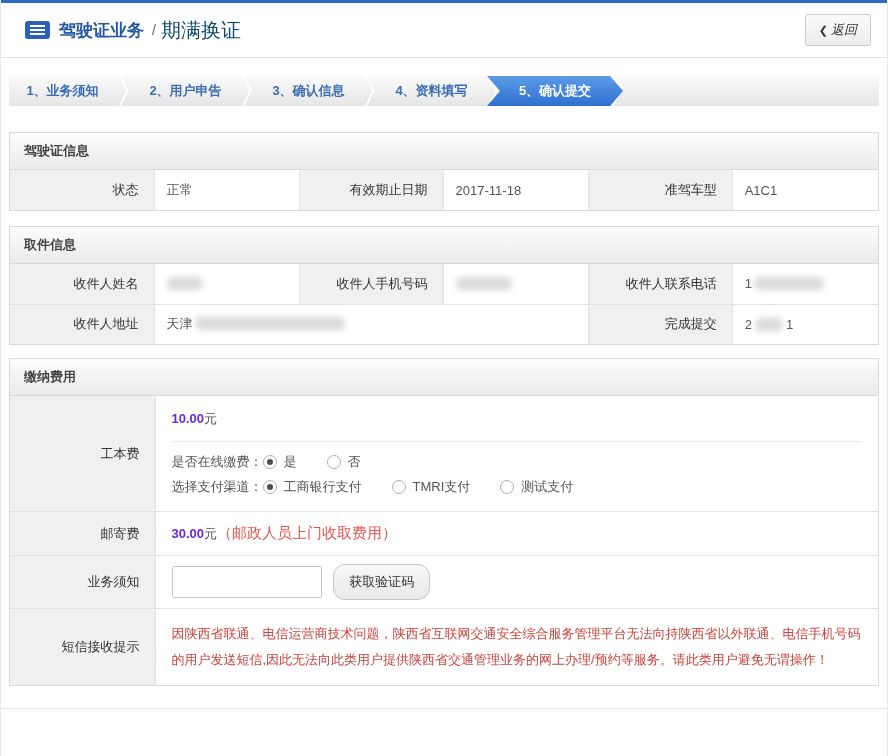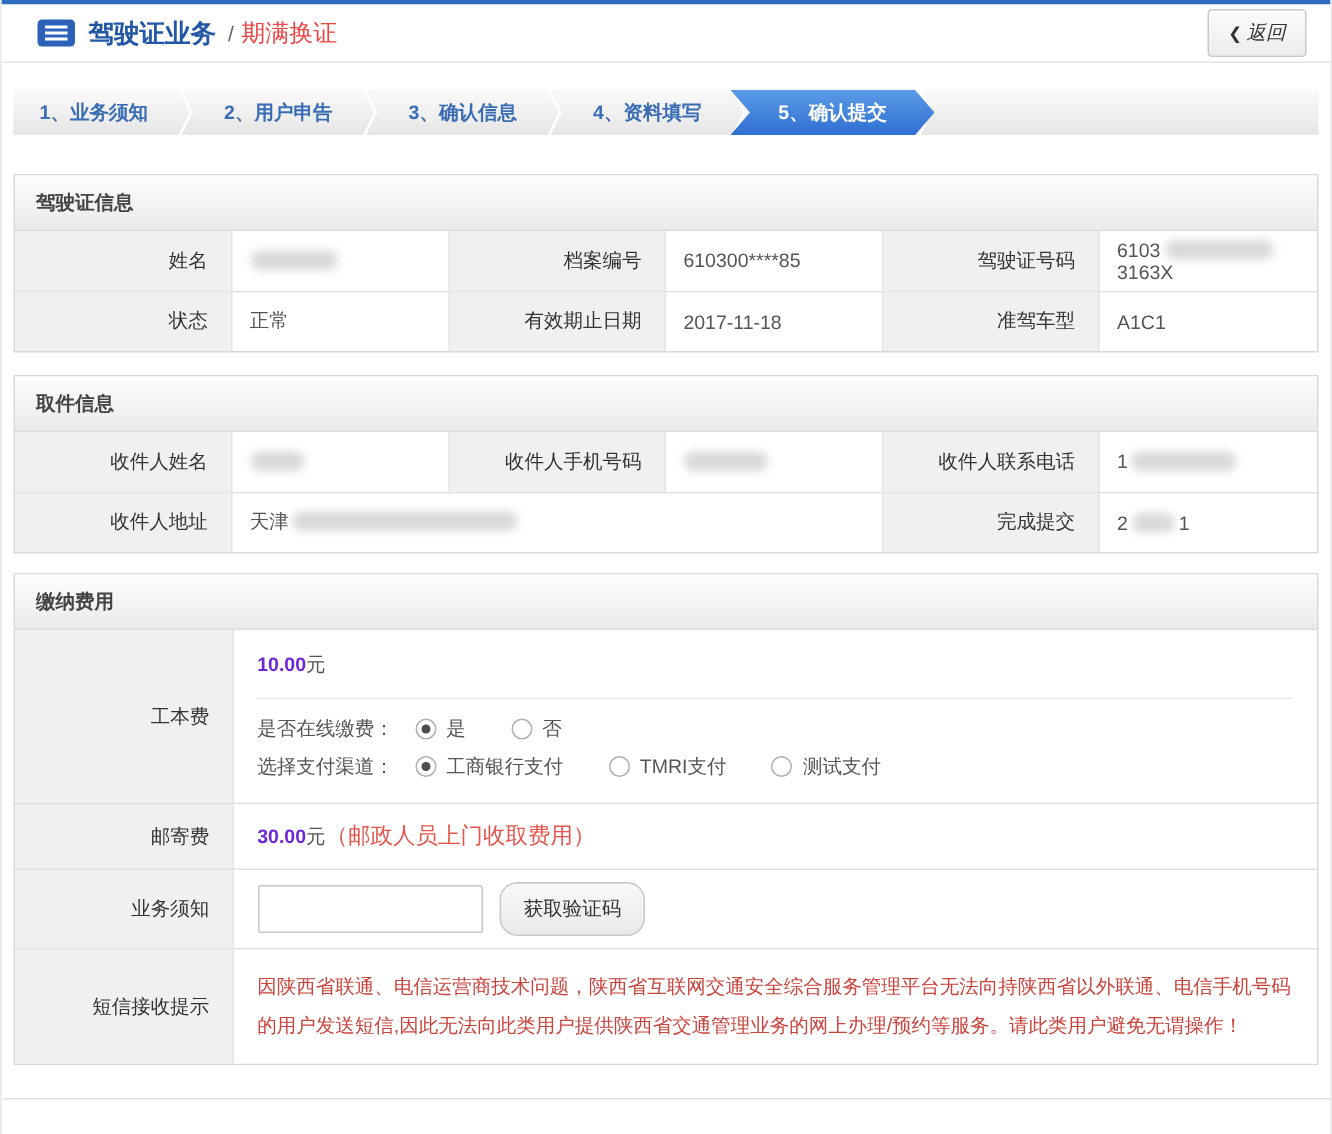--- a/index.html
+++ b/index.html
@@ -6,29 +6,29 @@
   html,body { margin:0; padding:0; }
   body {
     width:888px; height:756px; overflow:hidden;
     font-family:"Liberation Sans","DejaVu Sans",sans-serif;
     font-size:13px; color:#333; background:#fff;
     border-left:1px solid #e8e8e8; border-right:1px solid #e8e8e8;
   }
   .topline { height:3px; background:#2c6dc2; }
 
   
-  .header { display:flex; align-items:center; height:39px; padding:0 16px 0 24px;
+  .header { display:flex; align-items:center; height:55px; padding:0 16px 0 24px;
             border-bottom:1px solid #e3e3e3; background:#fff; }
   .doc-icon { width:25px; height:18px; background:#2b62b8; border-radius:3px;
               position:relative; margin-right:9px; flex:0 0 auto; }
   .doc-icon::before { content:''; position:absolute; left:5px; right:5px; top:4px;
               height:2px; background:#fff; box-shadow:0 4px 0 #fff, 0 8px 0 #fff; }
   .title { color:#2257a5; font-weight:bold; font-size:17px; }
   .crumb-sep { color:#666; font-size:14px; margin:0 5px 0 8px; }
-  .subtitle { color:#ef4444; font-size:16px; }
+  .subtitle { color:#0c4a6e; font-size:20px; }
   .back-btn { margin-left:auto; background:linear-gradient(#fbfbfb,#ececec);
               border:1px solid #c9c9c9; border-radius:3px; padding:6px 13px;
               font-size:13px; color:#333; cursor:pointer; font-family:inherit;font-style:italic; }
   .back-btn .chev { font-size:11px; margin-right:3px; font-weight:bold; }
 
   
   .steps { display:flex; height:30px; margin:18px 8px 0; align-items:stretch;
            background:linear-gradient(#fafafa,#e6e6e6); overflow:hidden; }
   .step { flex:0 0 107px; display:flex; align-items:center; justify-content:center;
           color:#3a6db4; font-weight:bold; font-size:13px; white-space:nowrap; }
@@ -56,21 +56,21 @@
           filter:blur(3px); vertical-align:-2px; }
 
   
   .fees-table td { height:auto; }
   .fees-table td.lbl { width:145px;padding-left:34px; }
   .fee-cell { padding:14px 16px 12px; }
   .fee-amount { color:#6d28d9; font-weight:bold; font-size:13px; }
   .fee-unit { color:#555; font-size:13px; }
   .fee-divider { border-top:1px solid #eaeaea; margin:13px 0 11px; }
   .radio-line { display:flex; align-items:center; margin:7px 0 3px; color:#555; }
-  .radio-q { margin-right:14px; }
+  .radio-q { }
   .radio { width:14px; height:14px; border:1px solid #b0b0b0; border-radius:50%;
            background:#fff; display:inline-block; position:relative; margin-right:7px; flex:0 0 auto; cursor:pointer; }
   .radio.checked::after { content:''; position:absolute; left:3px; top:3px; width:6px; height:6px;
            border-radius:50%; background:#4d4d4d; }
   .radio-opt { margin-right:30px; cursor:pointer; }
   .postage-cell { padding:12px 16px; }
   .postage-note { color:#e4564d; font-size:15px; }
   .captcha-cell { padding:8px 16px; }
   .captcha-input { width:150px; height:32px; border:1px solid #c6c6c6; border-radius:2px;
            padding:0 8px; font-size:13px; font-family:inherit; vertical-align:middle; }
@@ -115,28 +115,20 @@
   <table>
     <colgroup>
         <col style="width:16.6%">
         <col style="width:16.7%">
         <col style="width:16.6%">
         <col style="width:16.7%">
         <col style="width:16.6%">
         <col>
       </colgroup>
     <tbody>
-        <tr>
-      <td class="lbl">姓名</td>
-      <td><span class="blur" style="width:58px"></span></td>
-      <td class="lbl">档案编号</td>
-      <td>610300****85</td>
-      <td class="lbl">驾驶证号码</td>
-      <td><span>6103</span><span class="blur" style="width:72px;margin:0 3px"></span><span>3163X</span></td>
-    </tr>
     <tr>
       <td class="lbl">状态</td>
       <td>正常</td>
       <td class="lbl">有效期止日期</td>
       <td>2017-11-18</td>
       <td class="lbl">准驾车型</td>
       <td>A1C1</td>
     </tr>
   </tbody>
     </table>

